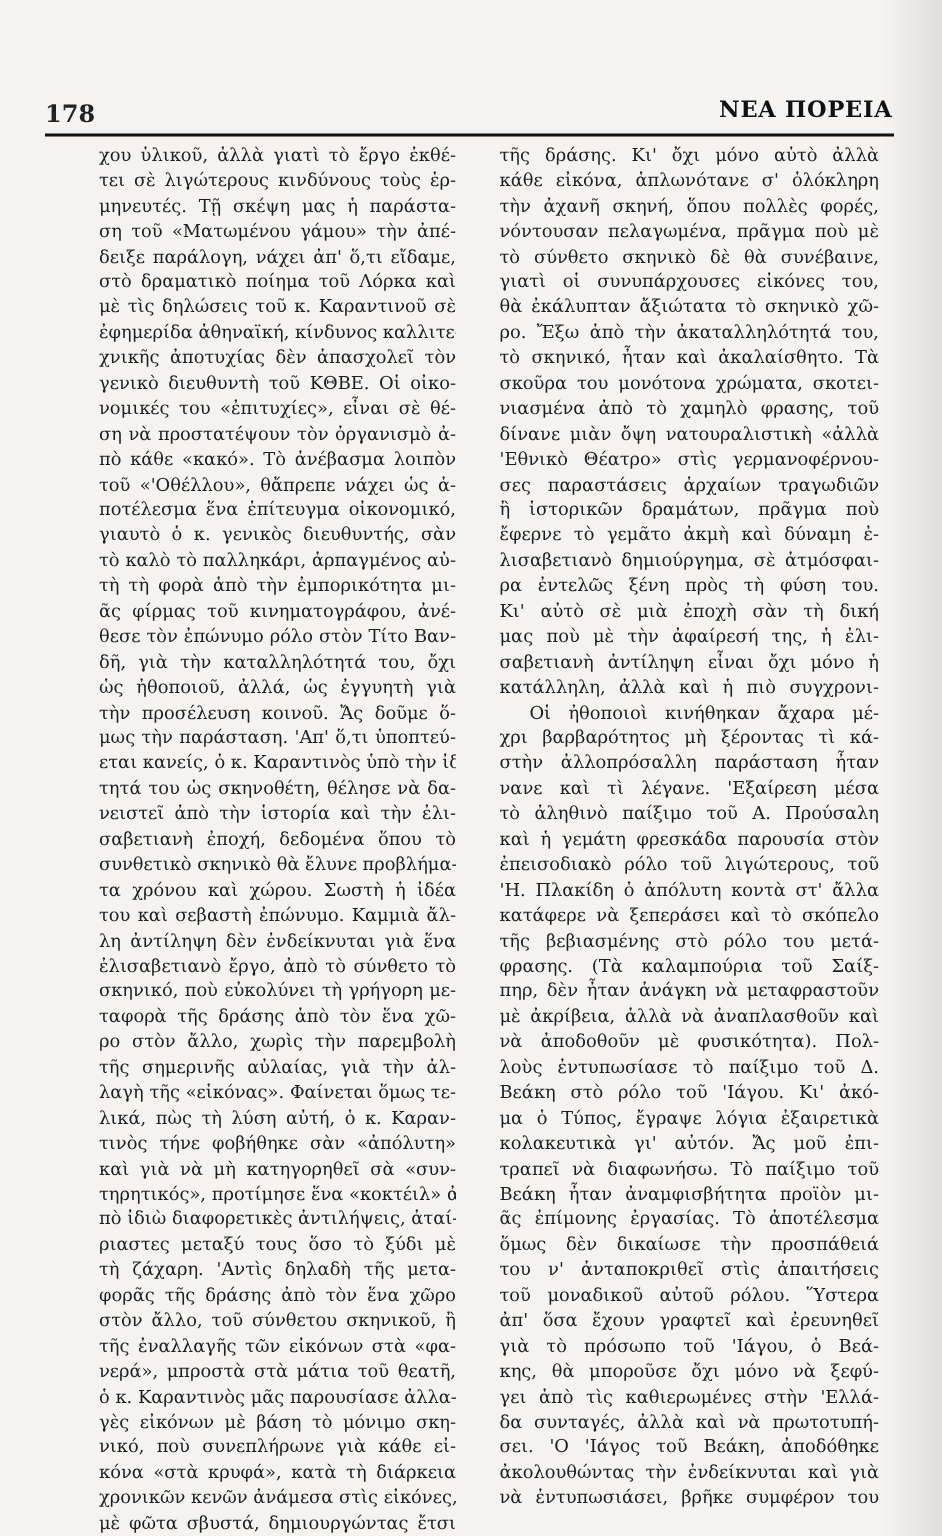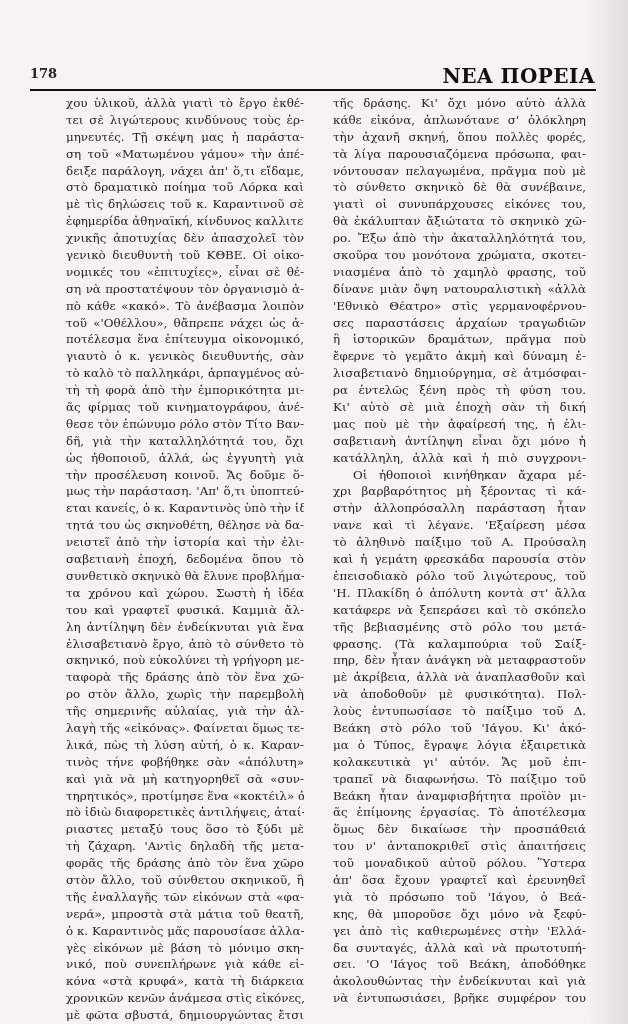--- a/index.html
+++ b/index.html
@@ -12,25 +12,25 @@
   }
   .page-shade {
     position:absolute; right:0; top:0; width:40px; height:1024px;
     background:linear-gradient(to right, rgba(244,243,241,0), rgba(215,214,212,0.7));
   }
   .header {
     position:absolute; left:30px; top:66px; width:565px; height:22px;
   }
   .page-number {
     position:absolute; left:0; top:0;
-    font-family:"DejaVu Serif", serif; font-size:13px; font-weight:bold; color:#222;
+    font-family:"DejaVu Serif", serif; font-size:16px; font-weight:bold; color:#222;
   }
   .journal-title {
     position:absolute; right:0; top:-2px;
-    font-family:"DejaVu Serif", serif; font-size:20px; font-weight:bold; letter-spacing:0.5px; color:#111;
+    font-family:"DejaVu Serif", serif; font-size:15px; font-weight:bold; letter-spacing:0.5px; color:#111;
   }
   .header-rule {
     position:absolute; left:30px; top:89px; width:566px; height:2px; background:#111;
   }
   .column {
     position:absolute; top:95px;
     font-size:11.9px; line-height:16.9px;
   }
   .col-left { left:66px; width:238px; }
   .col-right { left:333px; width:253px; }
@@ -76,21 +76,21 @@
     <span class="line">δῆ, γιὰ τὴν καταλληλότητά του, ὄχι</span>
     <span class="line">ὡς ἠθοποιοῦ, ἀλλά, ὡς ἐγγυητὴ γιὰ</span>
     <span class="line">τὴν προσέλευση κοινοῦ. Ἄς δοῦμε ὅ-</span>
     <span class="line">μως τὴν παράσταση. 'Απ' ὅ,τι ὑποπτεύ-</span>
     <span class="line">εται κανείς, ὁ κ. Καραντινὸς ὑπὸ τὴν ἰδιό-</span>
     <span class="line">τητά του ὡς σκηνοθέτη, θέλησε νὰ δα-</span>
     <span class="line">νειστεῖ ἀπὸ τὴν ἱστορία καὶ τὴν ἐλι-</span>
     <span class="line">σαβετιανὴ ἐποχή, δεδομένα ὅπου τὸ</span>
     <span class="line">συνθετικὸ σκηνικὸ θὰ ἔλυνε προβλήμα-</span>
     <span class="line">τα χρόνου καὶ χώρου. Σωστὴ ἡ ἰδέα</span>
-    <span class="line">του καὶ γραφτεῖ φυσικά. Καμμιὰ ἄλ-</span>
+    <span class="line">του καὶ σεβαστὴ ἐπώνυμο. Καμμιὰ ἄλ-</span>
     <span class="line">λη ἀντίληψη δὲν ἐνδείκνυται γιὰ ἕνα</span>
     <span class="line">ἐλισαβετιανὸ ἔργο, ἀπὸ τὸ σύνθετο τὸ</span>
     <span class="line">σκηνικό, ποὺ εὐκολύνει τὴ γρήγορη με-</span>
     <span class="line">ταφορὰ τῆς δράσης ἀπὸ τὸν ἕνα χῶ-</span>
     <span class="line">ρο στὸν ἄλλο, χωρὶς τὴν παρεμβολὴ</span>
     <span class="line">τῆς σημερινῆς αὐλαίας, γιὰ τὴν ἀλ-</span>
     <span class="line">λαγὴ τῆς «εἰκόνας». Φαίνεται ὅμως τε-</span>
     <span class="line">λικά, πὼς τὴ λύση αὐτή, ὁ κ. Καραν-</span>
     <span class="line">τινὸς τήνε φοβήθηκε σὰν «ἀπόλυτη»</span>
     <span class="line">καὶ γιὰ νὰ μὴ κατηγορηθεῖ σὰ «συν-</span>
@@ -107,26 +107,26 @@
     <span class="line">νικό, ποὺ συνεπλήρωνε γιὰ κάθε εἰ-</span>
     <span class="line">κόνα «στὰ κρυφά», κατὰ τὴ διάρκεια</span>
     <span class="line">χρονικῶν κενῶν ἀνάμεσα στὶς εἰκόνες,</span>
     <span class="line">μὲ φῶτα σβυστά, δημιουργώντας ἔτσι</span>
     <span class="line">γάσματα, ποὺ προσπαθοῦσε νὰ καλύψει</span>
   </div>
 <div class="column col-right" id="col-right">
     <span class="line">τῆς δράσης. Κι' ὄχι μόνο αὐτὸ ἀλλὰ</span>
     <span class="line">κάθε εἰκόνα, ἁπλωνότανε σ' ὁλόκληρη</span>
     <span class="line">τὴν ἀχανῆ σκηνή, ὅπου πολλὲς φορές,</span>
-    <span class="line">τὰ λίγα παρουσιαζόμενα πρόσωπα, φαι-</span>
     <span class="line">νόντουσαν πελαγωμένα, πρᾶγμα ποὺ μὲ</span>
     <span class="line">τὸ σύνθετο σκηνικὸ δὲ θὰ συνέβαινε,</span>
     <span class="line">γιατὶ οἱ συνυπάρχουσες εἰκόνες του,</span>
     <span class="line">θὰ ἐκάλυπταν ἄξιώτατα τὸ σκηνικὸ χῶ-</span>
     <span class="line">ρο. Ἔξω ἀπὸ τὴν ἀκαταλληλότητά του,</span>
+    <span class="line">τὸ σκηνικό, ἦταν καὶ ἀκαλαίσθητο. Τὰ</span>
     <span class="line">σκοῦρα του μονότονα χρώματα, σκοτει-</span>
     <span class="line">νιασμένα ἀπὸ τὸ χαμηλὸ φρασης, τοῦ</span>
     <span class="line">δίνανε μιὰν ὄψη νατουραλιστικὴ «ἀλλὰ</span>
     <span class="line">'Εθνικὸ Θέατρο» στὶς γερμανοφέρνου-</span>
     <span class="line">σες παραστάσεις ἀρχαίων τραγωδιῶν</span>
     <span class="line">ἢ ἱστορικῶν δραμάτων, πρᾶγμα ποὺ</span>
     <span class="line">ἔφερνε τὸ γεμᾶτο ἀκμὴ καὶ δύναμη ἐ-</span>
     <span class="line">λισαβετιανὸ δημιούργημα, σὲ ἀτμόσφαι-</span>
     <span class="line">ρα ἐντελῶς ξένη πρὸς τὴ φύση του.</span>
     <span class="line">Κι' αὐτὸ σὲ μιὰ ἐποχὴ σὰν τὴ δική</span>

